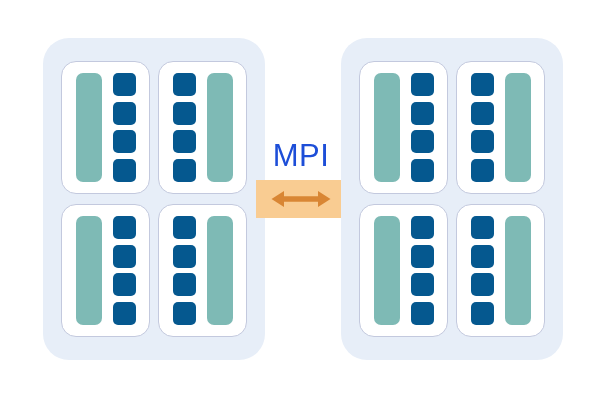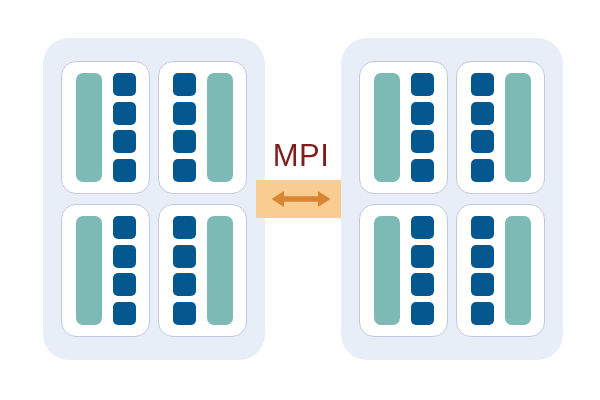--- a/index.html
+++ b/index.html
@@ -83,21 +83,21 @@
     top: 131px;
     width: 90px;
     height: 88px;
     display: flex;
     flex-direction: column;
     align-items: center;
   }
   #mpi-label {
     font-size: 31px;
     line-height: 1;
-    color: #7f1d1d;
+    color: #1d4ed8;
     letter-spacing: 0.5px;
     height: 49px;
     display: flex;
     align-items: center;
     justify-content: center;
     user-select: none;
   }
   #mpi-channel {
     width: 90px;
     height: 38px;

